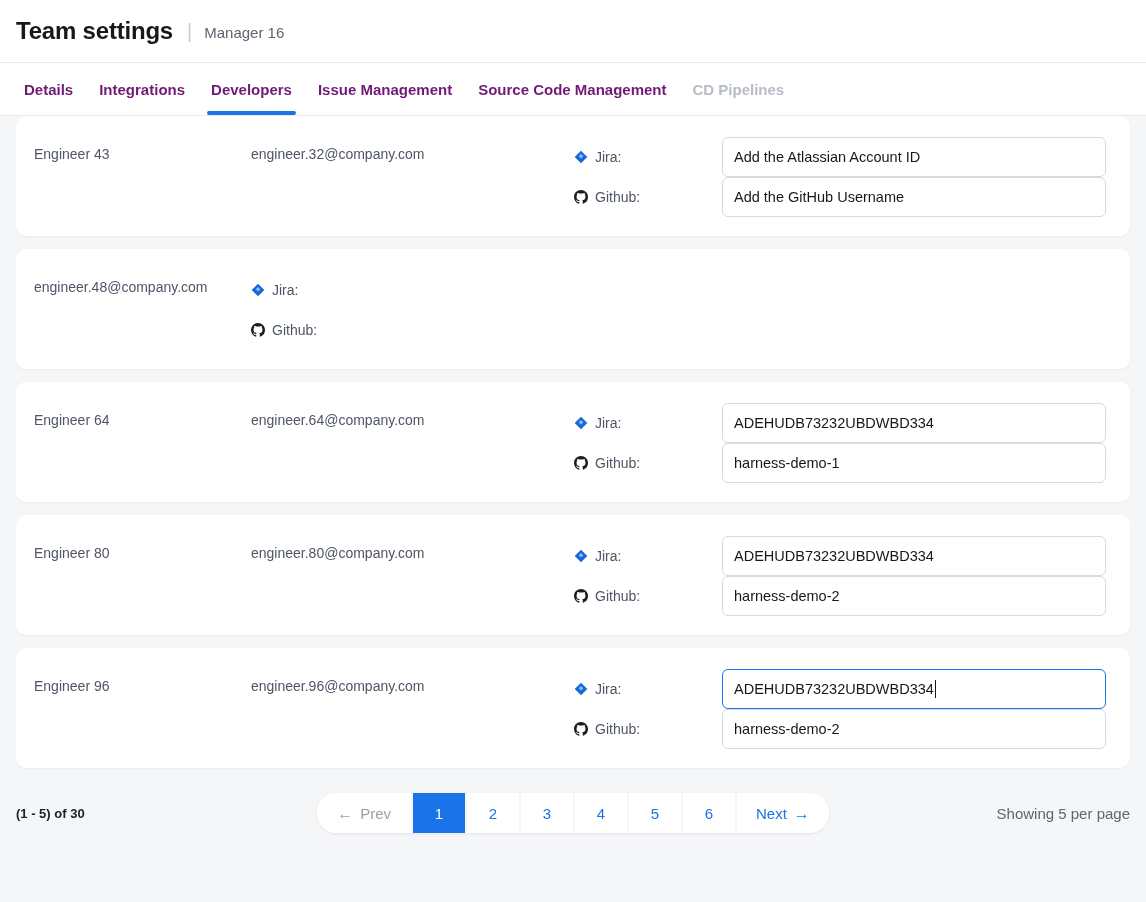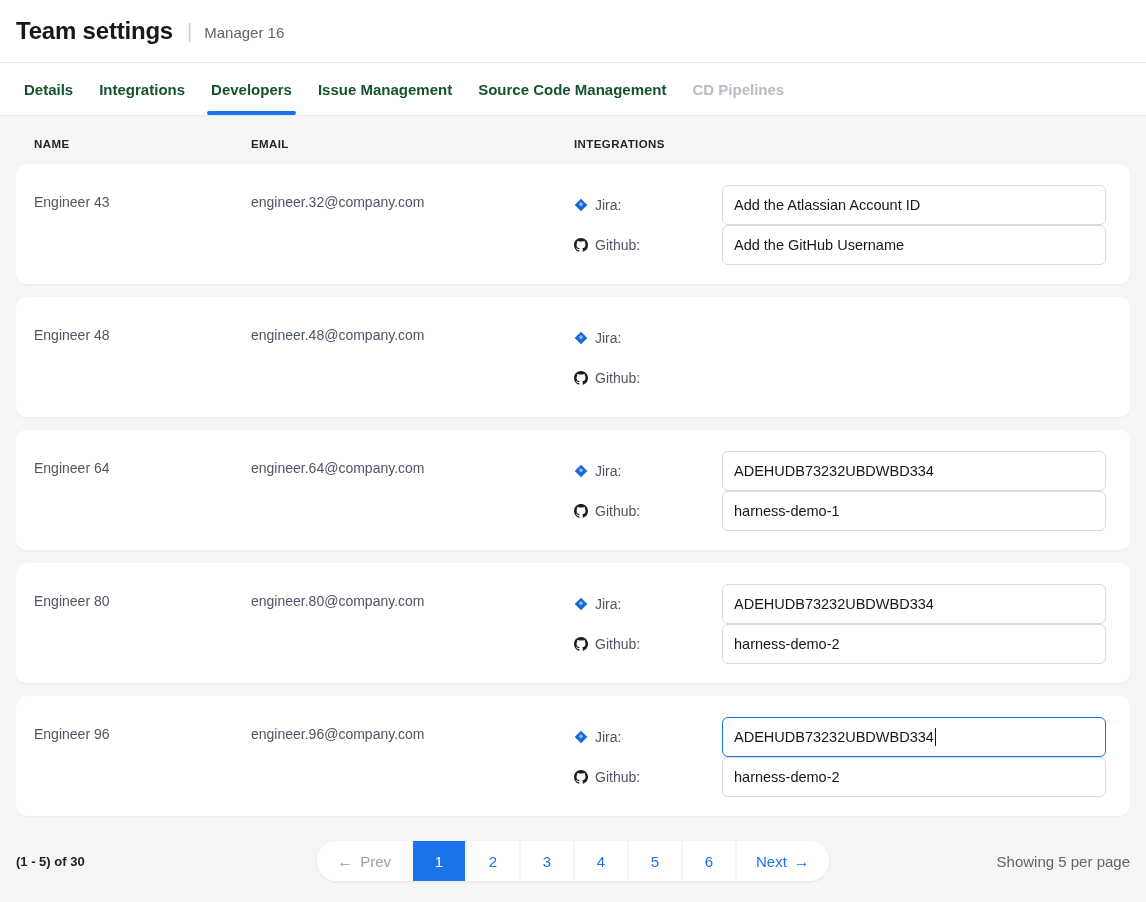--- a/index.html
+++ b/index.html
@@ -26,21 +26,21 @@
   .tab-bar {
     background:#fff;
     height:53px;
     display:flex; align-items:stretch;
     padding:0 11px;
     border-bottom:1px solid #e6e8ec;
   }
   .tab {
     display:flex; align-items:center;
     padding:0 13px;
-    font-size:15px; font-weight:600; color:#14532d;
+    font-size:15px; font-weight:600; color:#701a75;
     position:relative;
     cursor:pointer;
     white-space:nowrap;
   }
   .tab.active::after {
     content:"";
     position:absolute; left:9px; right:9px; bottom:0;
     height:4px; border-radius:3px;
     background:#1a73e8;
   }
@@ -151,25 +151,20 @@
   <div class="tab">Details</div>
   <div class="tab">Integrations</div>
   <div class="tab active">Developers</div>
   <div class="tab">Issue Management</div>
   <div class="tab">Source Code Management</div>
   <div class="tab disabled">CD Pipelines</div>
 </div>
 
 <div class="content">
 
-  <div class="grid-cols table-head">
-    <div class="th">NAME</div>
-    <div class="th">EMAIL</div>
-    <div class="th">INTEGRATIONS</div>
-  </div>
 
   <div class="grid-cols row-card">
     <div class="cell-name">Engineer 43</div>
     <div class="cell-email">engineer.32@company.com</div>
     <div class="integrations-cell">
       <div class="integration-row">
         <span class="int-label">
           <span class="int-icon">
               <svg viewBox="0 0 16 16">
                 <use href="#jira-glyph"></use>
@@ -191,21 +186,20 @@
           <span>Github:</span>
         </span>
         <div class="text-input">
             <span>Add the GitHub Username</span>
           </div>
       </div>
     </div>
   </div>
 
   <div class="grid-cols row-card">
-    <div class="cell-name">Engineer 48</div>
     <div class="cell-email">engineer.48@company.com</div>
     <div class="integrations-cell">
       <div class="integration-row">
         <span class="int-label">
           <span class="int-icon">
               <svg viewBox="0 0 16 16">
                 <use href="#jira-glyph"></use>
               </svg>
             </span>
           <span>Jira:</span>

